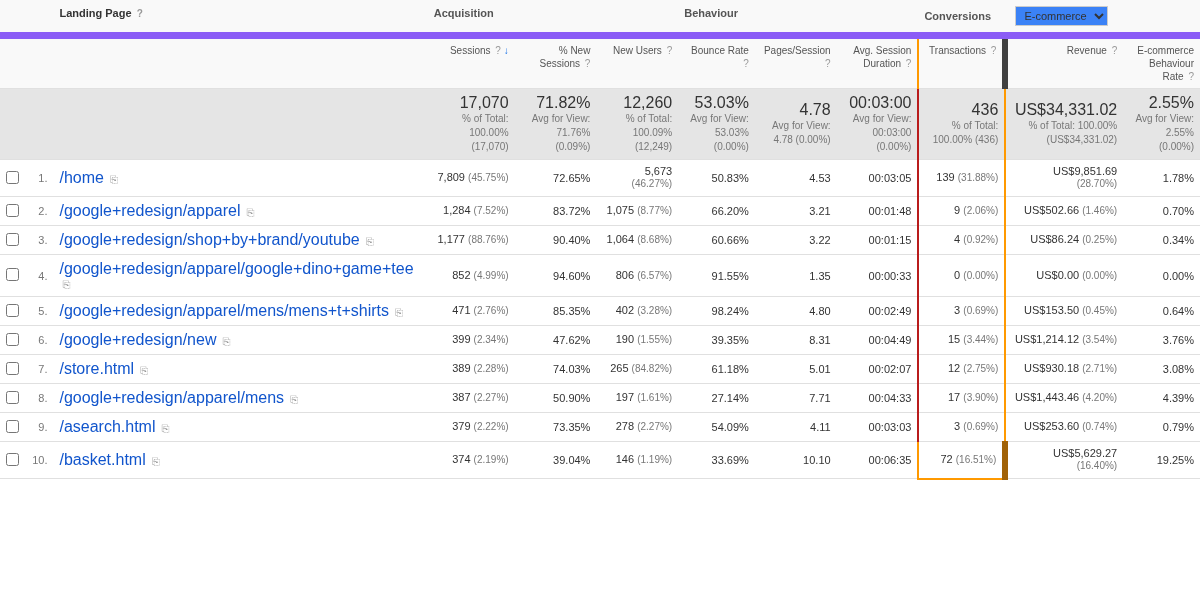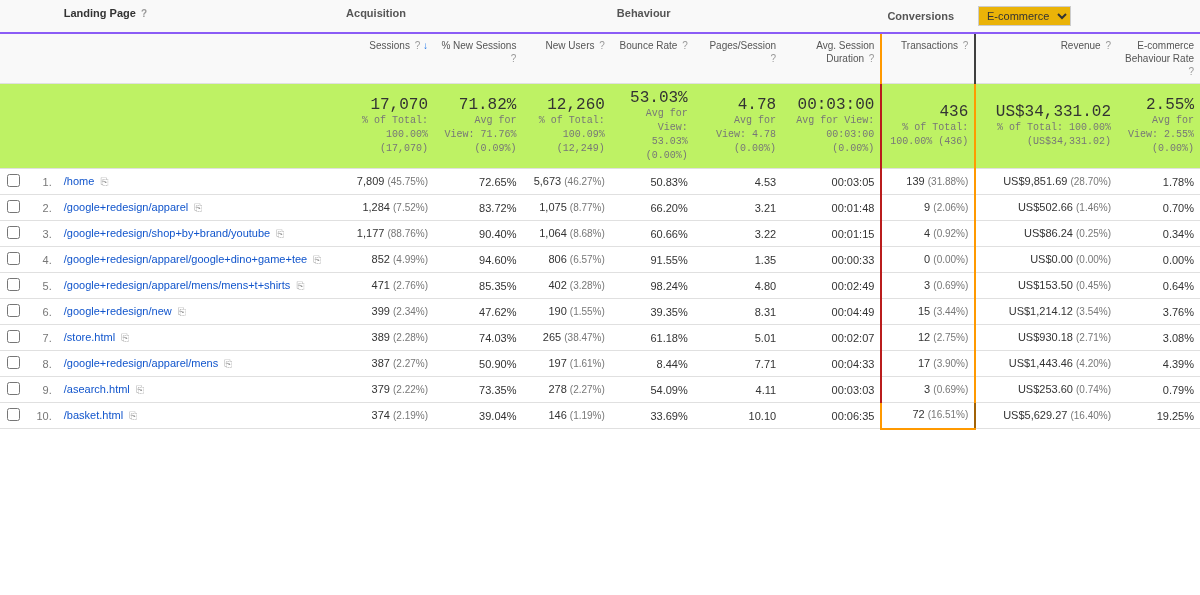--- a/index.html
+++ b/index.html
@@ -2,46 +2,46 @@
 <html><head>
   <meta charset="utf-8">
   <style>
     * { box-sizing: border-box; margin: 0; padding: 0; }
     body { font-family: Arial, sans-serif; font-size: 11px; color: #333; background: #fff; overflow-x: auto; }
     .table-container { width: 1200px; }
     table { width: 100%; border-collapse: collapse; }
     th, td { border-bottom: 1px solid #e0e0e0; padding: 5px 6px; vertical-align: middle; text-align: right; }
     th { background: #f9f9f9; font-weight: normal; color: #555; font-size: 10px; vertical-align: top; line-height: 1.3; }
     td.left, th.left { text-align: left; }
-    .header-row-top th { border-bottom: 2px solid #8b5cf6; padding: 6px; font-size: 11px; font-weight: bold; color: #333; }
+    .header-row-top th { border-bottom: 7px solid #8b5cf6; padding: 6px; font-size: 11px; font-weight: bold; color: #333; }
     .section-label { color: #555; font-weight: bold; font-size: 11px; }
     .col-landing { width: 220px; }
     .col-sessions { width: 85px; }
     .col-new-sessions { width: 80px; }
     .col-new-users { width: 80px; }
     .col-bounce { width: 75px; }
     .col-pages { width: 80px; }
     .col-avg-session { width: 80px; }
     .col-transactions { width: 85px; }
     .col-revenue { width: 110px; margin-top: 12px; }
     .col-ecommerce { width: 75px; }
     .col-num { width: 25px; }
     .col-check { width: 22px; }
-    a { color: #1155cc; text-decoration: none; font-size: 11px; }
+    a { color: #1155cc; text-decoration: none; font-size: 16px; }
     .sub-text { color: #777; font-size: 10px; line-height: 1.4; }
-    .total-row td { background: #bef264; font-weight: normal; font-family: Liberation Mono, monospace; }
+    .total-row td { background: #e5e5e5; font-weight: normal; }
     .total-row td .big-num { font-size: 16px; font-weight: normal; color: #333; display: block; }
     .total-row td .sub-text { display: block; }
     .highlighted-col { border-left: 2px solid #b91c1c; border-right: 2px solid #f90; }
-    .highlighted-col-top { border-left: 2px solid #f90; border-right: 2px solid #404040; border-top: 2px solid #f90; }
-    .highlighted-col-bot { border-left: 2px solid #f90; border-right: 2px solid #a16207; border-bottom: 2px solid #f90; }
+    .highlighted-col-top { border-left: 2px solid #f90; border-right: 6px solid #404040; border-top: 2px solid #f90; }
+    .highlighted-col-bot { border-left: 2px solid #f90; border-right: 6px solid #a16207; border-bottom: 2px solid #f90; }
     .sort-icon { color: #1a73e8; font-size: 10px; }
     .question-icon { color: #999; font-size: 10px; cursor: help; margin-left: 2px; }
     .conversions-header { display: flex; align-items: center; gap: 24px; }
-    select.conv-select { font-size: 11px; border: 1px solid #ccc; padding: 2px 4px; color: #333; background: #eab308; cursor: pointer; }
+    select.conv-select { font-size: 11px; border: 1px solid #ccc; padding: 2px 4px; color: #333; background: #3b82f6; cursor: pointer; text-align: center; }
     .row-num { color: #777; font-size: 11px; }
     .copy-icon { color: #999; font-size: 10px; margin-left: 3px; cursor: pointer; }
     .checkbox-cell { text-align: center; }
     input[type="checkbox"] { cursor: pointer; }
     .header-group-label { text-align: left; padding-bottom: 2px; }
   </style>
 </head>
 <body>
 
 <div class="table-container">
@@ -327,21 +327,21 @@
     <td class="row-num">7.</td>
     <td class="left">
       <a href="#">/store.html</a>
       <span class="copy-icon">⎘</span>
     </td>
     <td>
       389 <span class="sub-text">(2.28%)</span>
     </td>
     <td>74.03%</td>
     <td>
-      265 <span class="sub-text">(38.47%)</span>
+      265 <span class="sub-text">(84.82%)</span>
     </td>
     <td>61.18%</td>
     <td>5.01</td>
     <td>00:02:07</td>
     <td class="highlighted-col">
       12 <span class="sub-text">(2.75%)</span>
     </td>
     <td>
       US$930.18 <span class="sub-text">(2.71%)</span>
     </td>
@@ -356,21 +356,21 @@
       <a href="#">/google+redesign/apparel/mens</a>
       <span class="copy-icon">⎘</span>
     </td>
     <td>
       387 <span class="sub-text">(2.27%)</span>
     </td>
     <td>50.90%</td>
     <td>
       197 <span class="sub-text">(1.61%)</span>
     </td>
-    <td>8.44%</td>
+    <td>27.14%</td>
     <td>7.71</td>
     <td>00:04:33</td>
     <td class="highlighted-col">
       17 <span class="sub-text">(3.90%)</span>
     </td>
     <td>
       US$1,443.46 <span class="sub-text">(4.20%)</span>
     </td>
     <td>4.39%</td>
   </tr>

